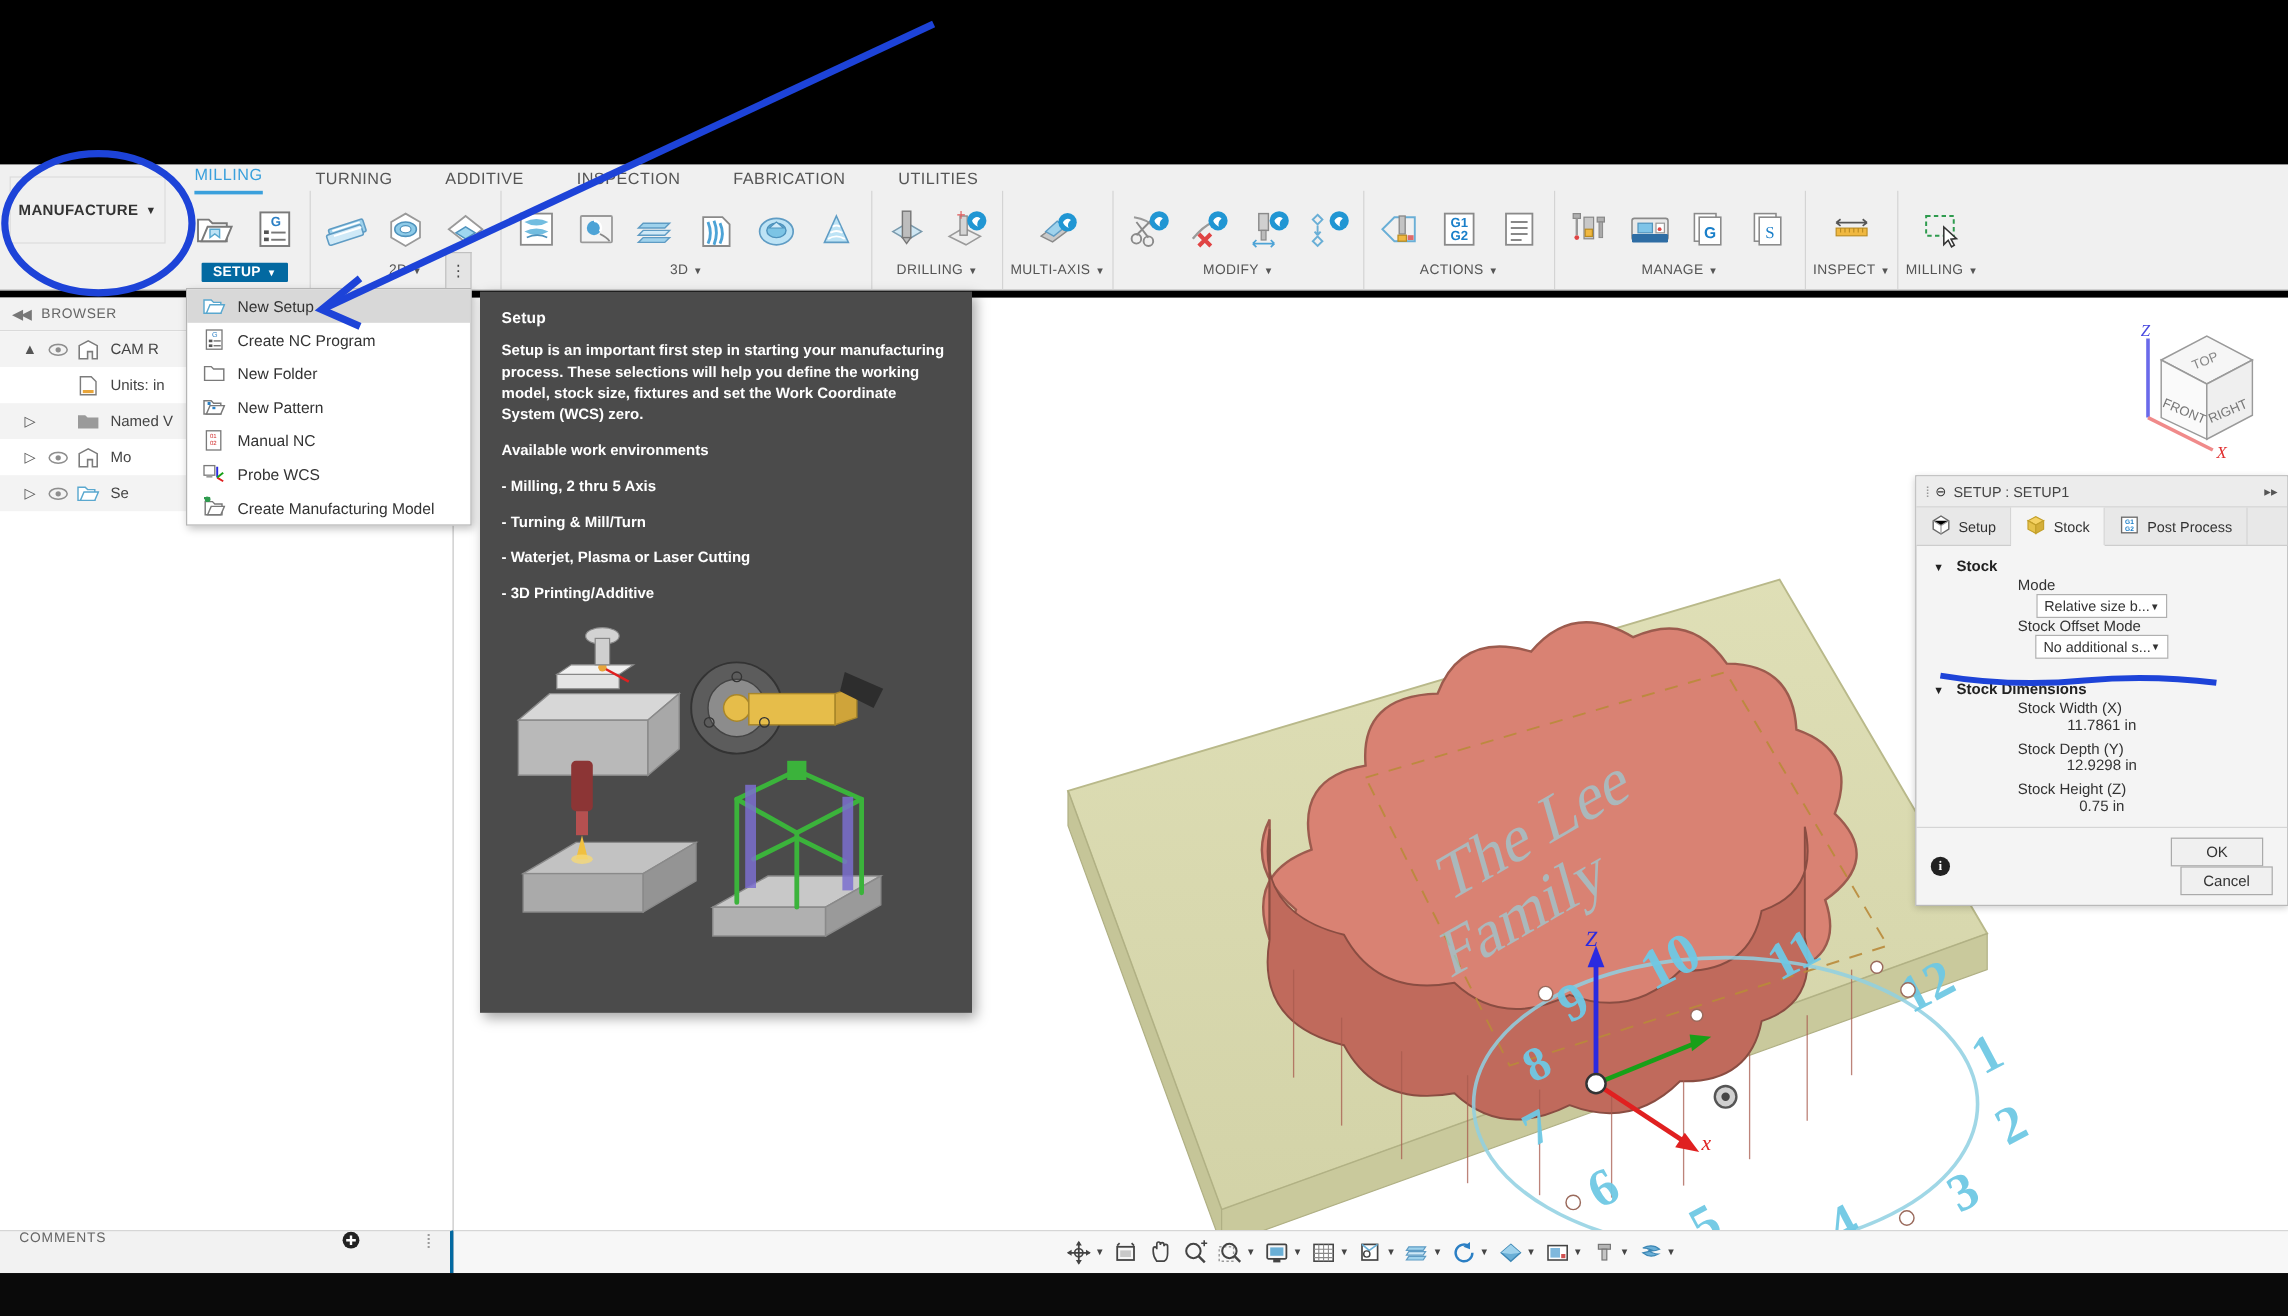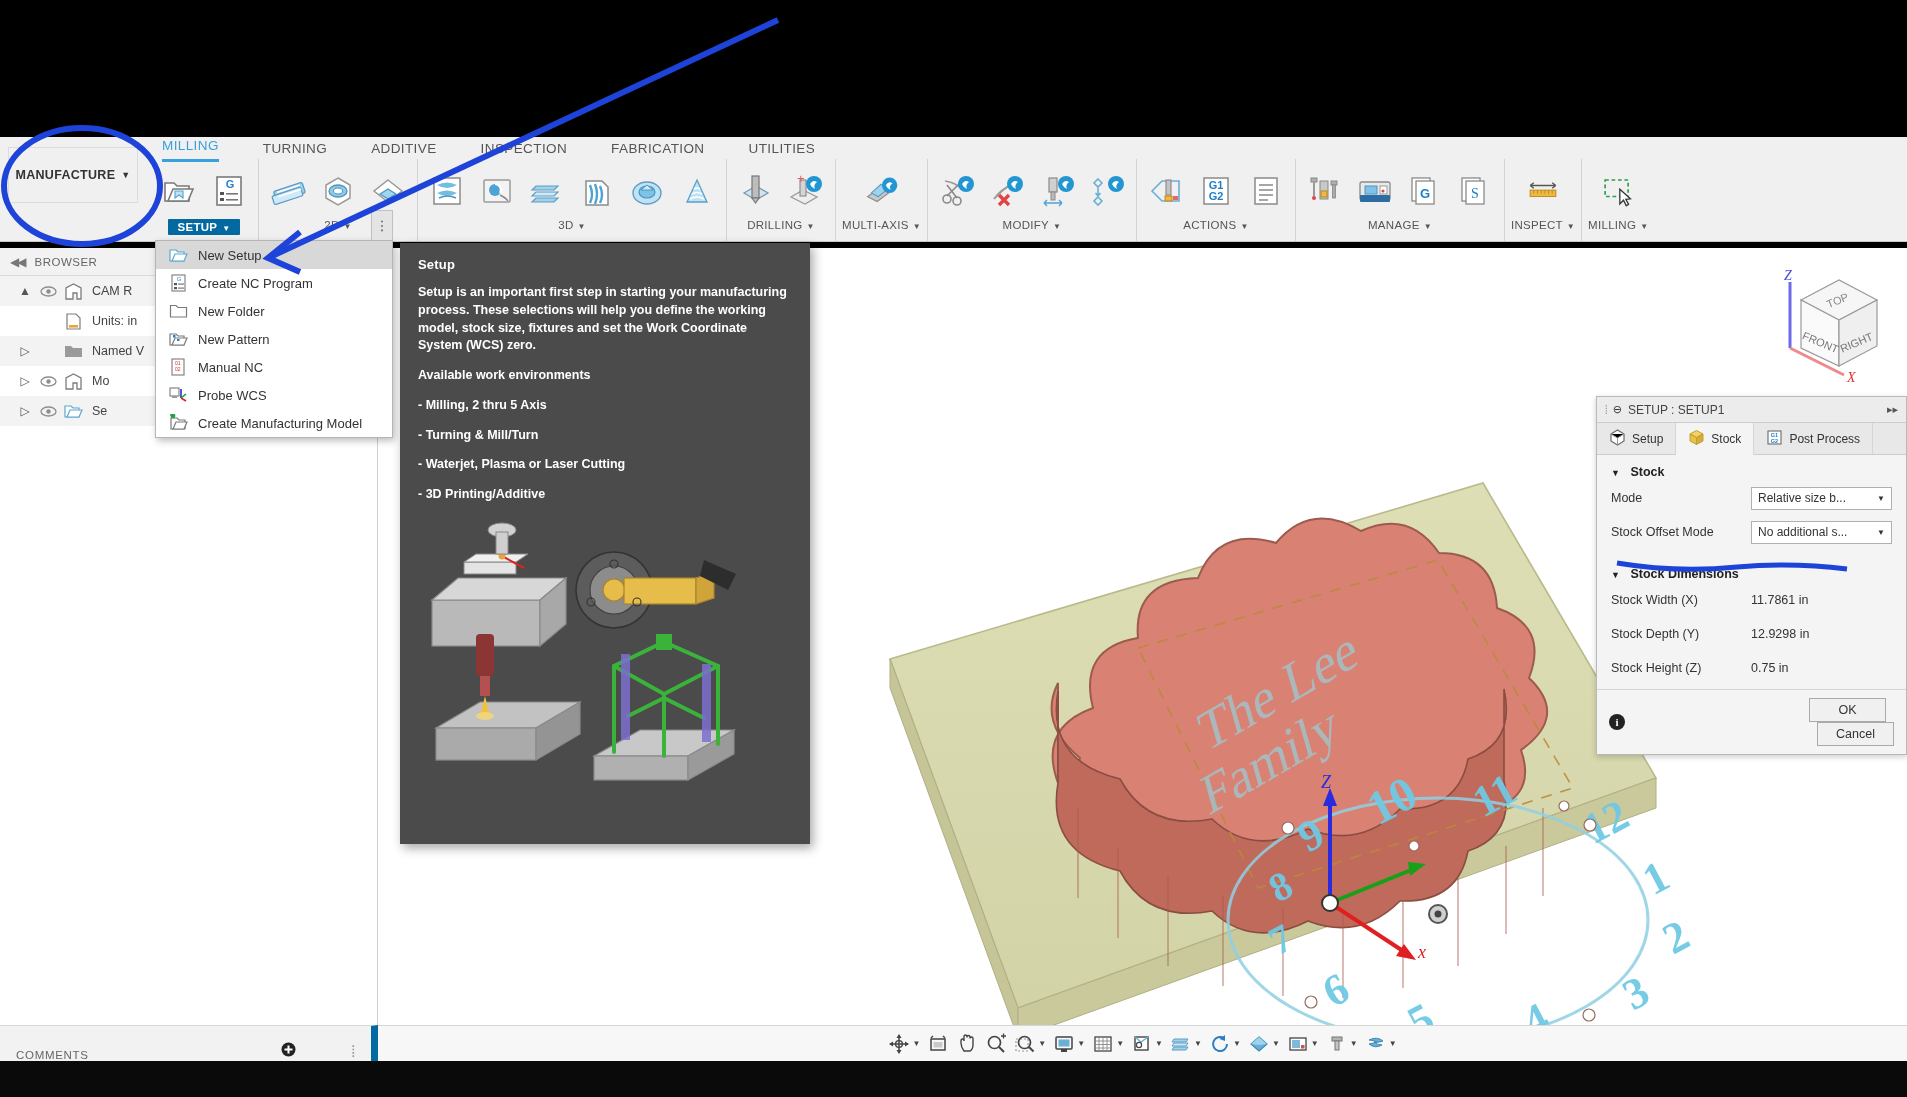--- a/index.html
+++ b/index.html
@@ -61,31 +61,31 @@
   .palette { position:absolute; left:1596px; top:396px; width:311px; background:#f4f4f4; border:1px solid #b9b9b9; box-shadow:0 2px 6px rgba(0,0,0,.2); z-index:80; }
   .pal-head { height:26px; background:#ececec; border-bottom:1px solid #cdcdcd; display:flex; align-items:center; padding:0 8px; font-size:12px; color:#444; }
   .pal-head .grip { color:#999; margin-right:5px; }
   .pal-head .dot { margin-right:6px; font-size:11px; color:#333; }
   .pal-head .exp { margin-left:auto; color:#555; font-size:11px; }
   .pal-tabs { display:flex; height:32px; background:#e8e8e8; border-bottom:1px solid #cdcdcd; }
   .pal-tab { display:flex; align-items:center; gap:6px; padding:0 12px; font-size:12px; color:#333; border-right:1px solid #d5d5d5; }
   .pal-tab.active { background:#f4f4f4; border-bottom:1px solid #f4f4f4; margin-bottom:-1px; }
   .sec { padding:10px 14px 2px 14px; font-size:12.5px; font-weight:bold; color:#222; }
   .sec .ar { font-size:9px; margin-right:7px; }
-  .frow { display:flex; align-items:center; height:34px; padding:0 14px; font-size:12.5px; color:#333; }
+  .frow { display:flex; align-items:center; height:34px; padding:0 14px; font-size:12.5px; color:#333;flex-direction:column; }
   .flabel { width:140px; }
   .fctl { flex:1; height:23px; background:#fff; border:1px solid #b0b0b0; display:flex; align-items:center; padding:0 6px; font-size:12px; color:#333; justify-content:space-between; }
   .fval { flex:1; font-size:12.5px; color:#333; }
   .pal-foot { display:flex; align-items:center; padding:8px 12px; border-top:1px solid #d5d5d5; }
   .pal-foot .info { width:16px; height:16px; border-radius:50%; background:#222; color:#fff; font-size:11px; font-weight:bold; display:flex; align-items:center; justify-content:center; font-family:"Liberation Serif",serif; }
   .pbtn { width:77px; height:24px; background:#f0f0f0; border:1px solid #aaa; font-size:12.5px; color:#333; display:flex; align-items:center; justify-content:center; }
   .pbtn + .pbtn { margin-left:8px; }
 
   
-  .comments { position:absolute; left:0; top:1025px; width:378px; height:36px; background:#f2f2f2; border-top:1px solid #d6d6d6; border-right:7px solid #0369a1; display:flex; align-items:flex-end; padding:0 16px;gap:45px; }
+  .comments { position:absolute; left:0; top:1025px; width:378px; height:36px; background:#f2f2f2; border-top:1px solid #d6d6d6; border-right:3px solid #0369a1; display:flex; align-items:flex-start; padding:0 16px;gap:45px; }
   .comments .ctext { font-size:11.5px; color:#666; letter-spacing:.7px; }
   .navbar { position:absolute; left:378px; top:1025px; width:1529px; height:36px; background:#f7f7f7; border-top:1px solid #d6d6d6; display:flex; align-items:center; justify-content:center; gap:3px; }
   .nitem { display:flex; align-items:center; height:30px; padding:0 2px; }
   .ncar { font-size:8px; color:#444; margin-left:2px; }
   .blackbar { position:absolute; left:0; top:1061px; width:1907px; height:36px; background:#0a0a0a; }
   .toptop { position:absolute; left:0; top:0; width:1907px; height:137px; background:#000; }
 
   
   .anno { position:absolute; left:0; top:0; width:1907px; height:1097px; pointer-events:none; z-index:200; }
 </style>

